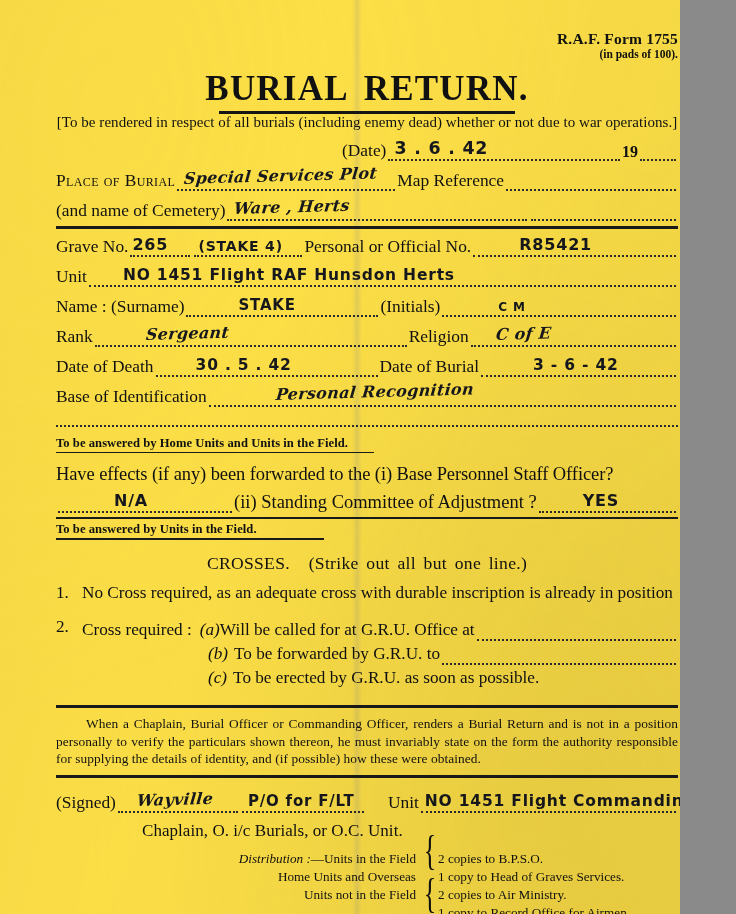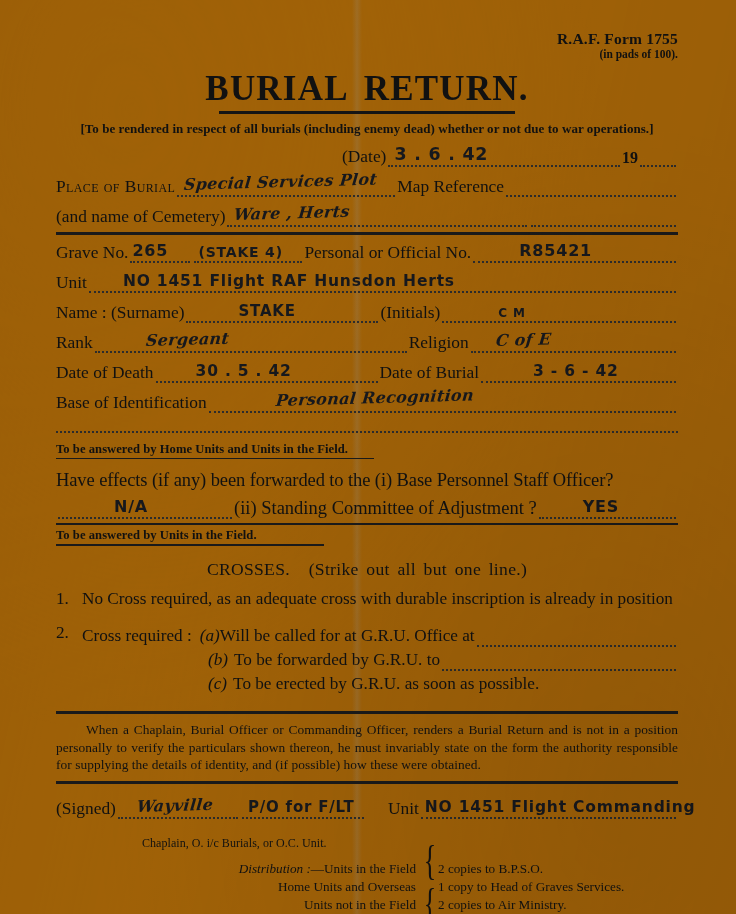--- a/index.html
+++ b/index.html
@@ -2,23 +2,23 @@
 <html><head>
 <meta charset="utf-8">
 <style>
   html, body {
     margin: 0;
     padding: 0;
     background: #8a8a8a;
   }
   .page {
     position: relative;
-    width: 736px;
+    width: 680px;
     height: 914px;
-    background: #a16207;
+    background: #fde047;
     overflow: hidden;
     font-family: "Liberation Serif", serif;
     color: #111;
     box-sizing: border-box;
   }
   
   .paper-grain {
     position: absolute;
     inset: 0;
     pointer-events: none;
@@ -72,23 +72,23 @@
     line-height: 1;
   }
   .title-rule {
     width: 296px;
     height: 3px;
     background: #151515;
     margin: 5px auto 0;
   }
   .subtitle {
     text-align: center;
-    font-size: 13px;
-    font-weight: bold;
-    margin-top: 7px;
+    font-size: 15px;
+    font-weight: normal;
+    margin-top: 0;
     letter-spacing: .05px;
   }
 
   
   .row {
     display: flex;
     align-items: flex-end;
     font-size: 17.4px;
     margin-top: 9px;
     white-space: nowrap;
@@ -186,22 +186,22 @@
 
   
   .signrow {
     display: flex;
     align-items: flex-end;
     font-size: 17.4px;
     margin-top: 14px;
     white-space: nowrap;
   }
   .caption {
-    font-size: 12px;
-    margin-top: 17px;
+    font-size: 17px;
+    margin-top: 8px;
     padding-left: 86px;
     letter-spacing: .05px;
   }
 
   
   .dist {
     display: flex;
     margin-top: 9px;
     font-size: 13.2px;
     line-height: 1.36;

